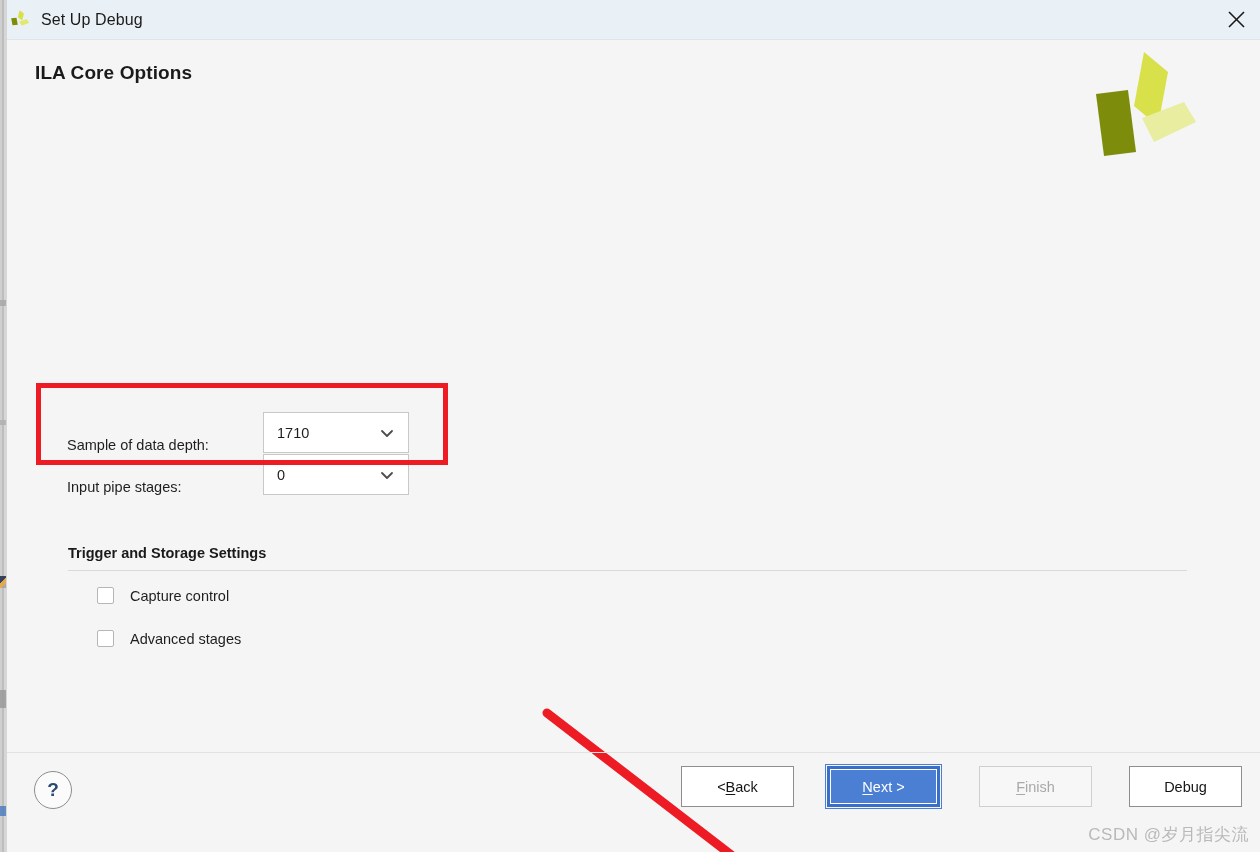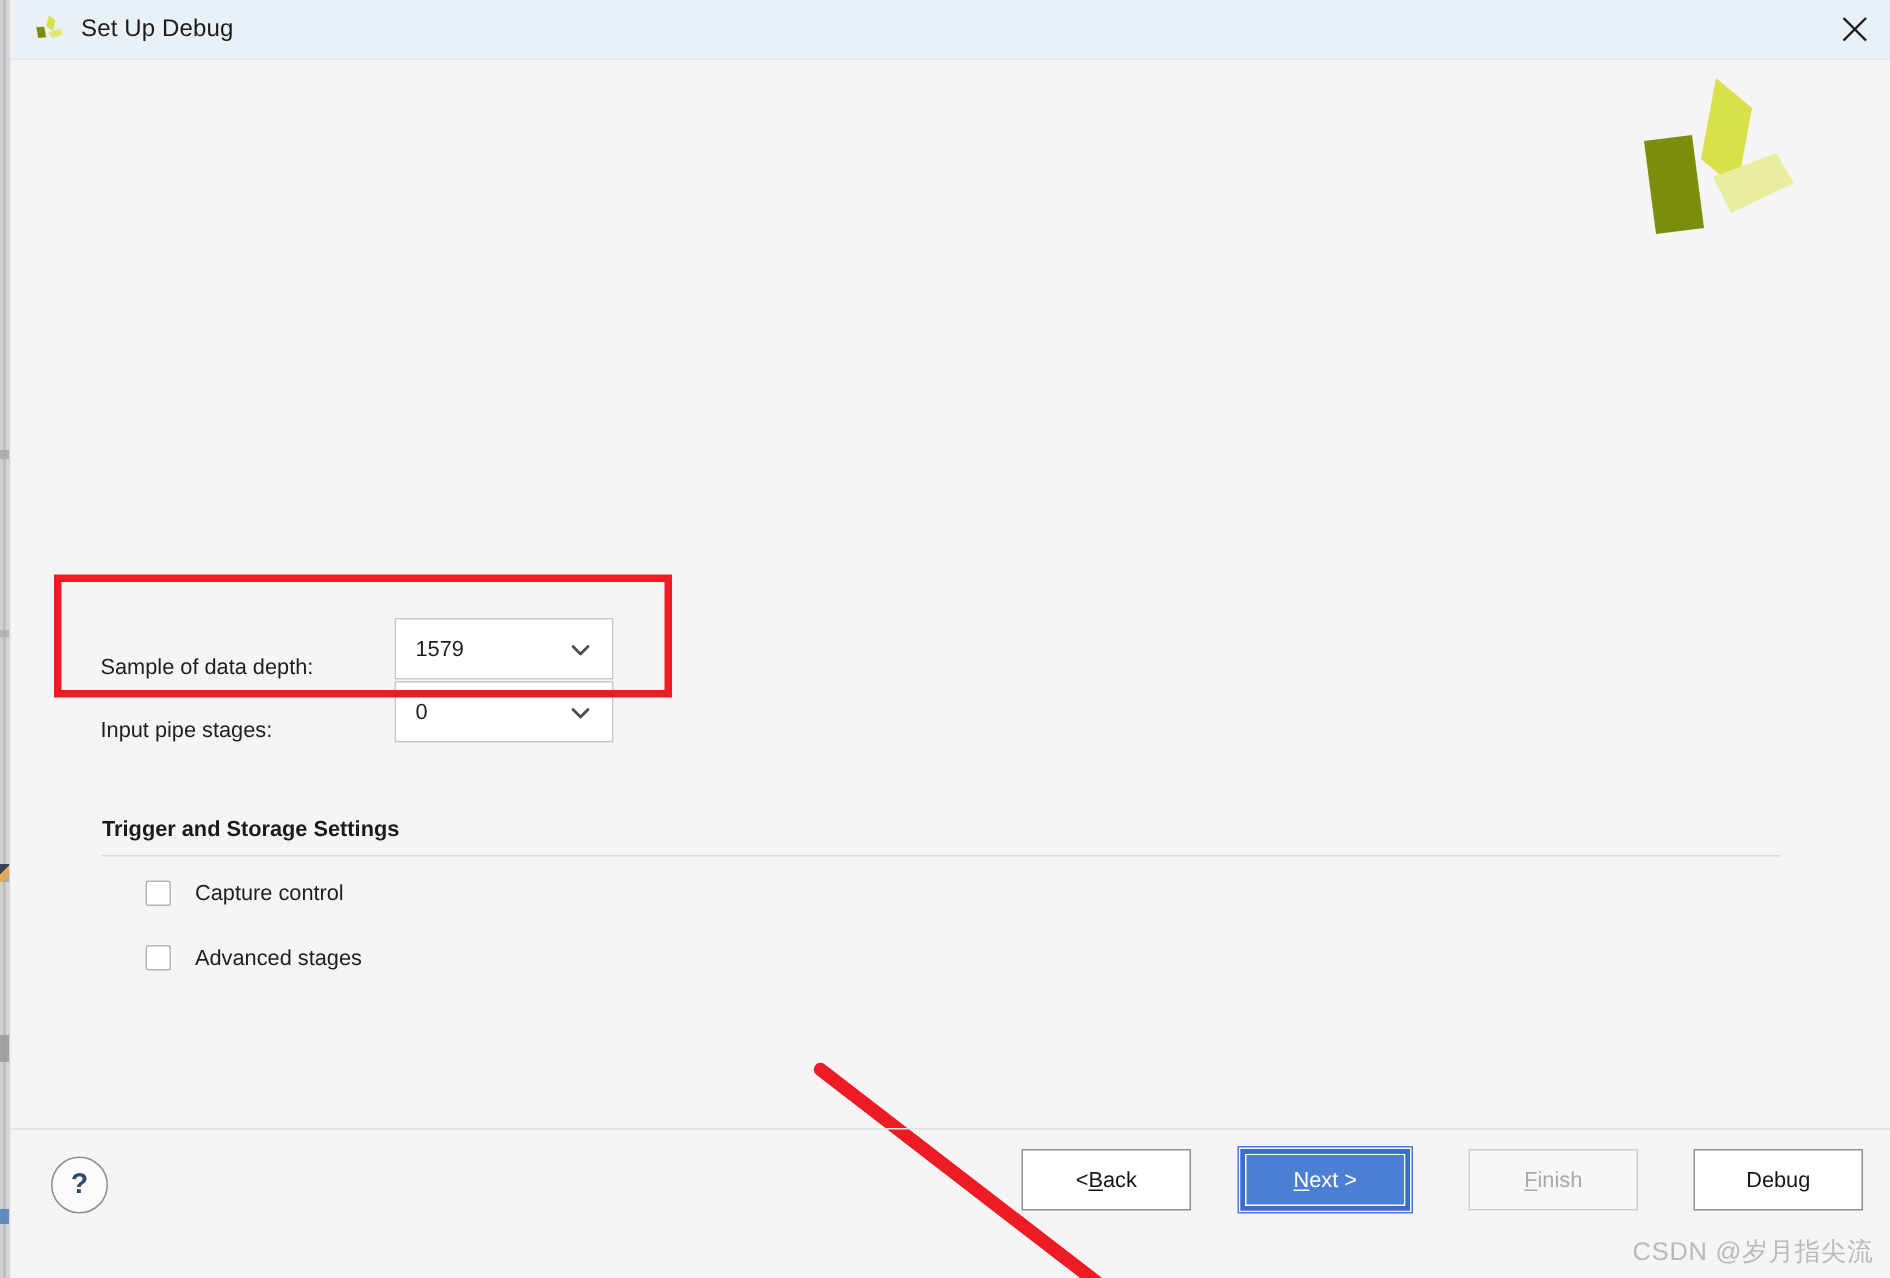--- a/index.html
+++ b/index.html
@@ -52,21 +52,21 @@
 
   
   .titlebar {
     position: relative;
     height: 40px;
     min-height: 40px;
     background: #eaf1f6;
     border-bottom: 1px solid #dfe5ea;
     display: flex;
     align-items: center;
-    padding-left: 15px;
+    padding-left: 2px;
     box-sizing: border-box;
   }
   .title-logo {
     width: 22px; height: 22px;
     position: relative;
     margin-right: 10px;
     flex: 0 0 auto;
   }
   .title-text {
     font-size: 16px;
@@ -331,36 +331,37 @@
       <div class="title-text">Set Up Debug</div>
       <div class="close-btn">
         <svg width="19" height="19" viewBox="0 0 19 19" aria-hidden="true">
           <line x1="2" y1="2" x2="17" y2="17" stroke="#1b1b1b" stroke-width="1.6"></line>
           <line x1="17" y1="2" x2="2" y2="17" stroke="#1b1b1b" stroke-width="1.6"></line>
         </svg>
       </div>
     </div>
 
     <div class="header">
+      <div class="page-title">ILA Core Options</div>
 
       <div class="brand-logo">
         <svg viewBox="0 0 106 110" width="106" height="110" aria-hidden="true">
           <polygon points="52,4 76,24 66,78 42,58" fill="#d8e04a"></polygon>
           <polygon points="4,46 36,42 44,104 12,108" fill="#7d8c0a"></polygon>
           <polygon points="50,70 92,54 104,74 62,94" fill="#e8eda0"></polygon>
         </svg>
       </div>
     </div>
 
     <div class="content">
 
       <div class="field-row depth">
         <div class="field-label">Sample of data depth:</div>
         <div class="combo">
-          <span class="combo-value">1579</span>
+          <span class="combo-value">1710</span>
           <span class="combo-arrow">
             <svg width="16" height="16" viewBox="0 0 16 16" aria-hidden="true">
               <polyline points="3,6 8,11 13,6" fill="none" stroke="#4c4c4c" stroke-width="1.8" stroke-linecap="round" stroke-linejoin="round"></polyline>
             </svg>
           </span>
         </div>
       </div>
 
       <div class="field-row pipe">
         <div class="field-label">Input pipe stages:</div>

